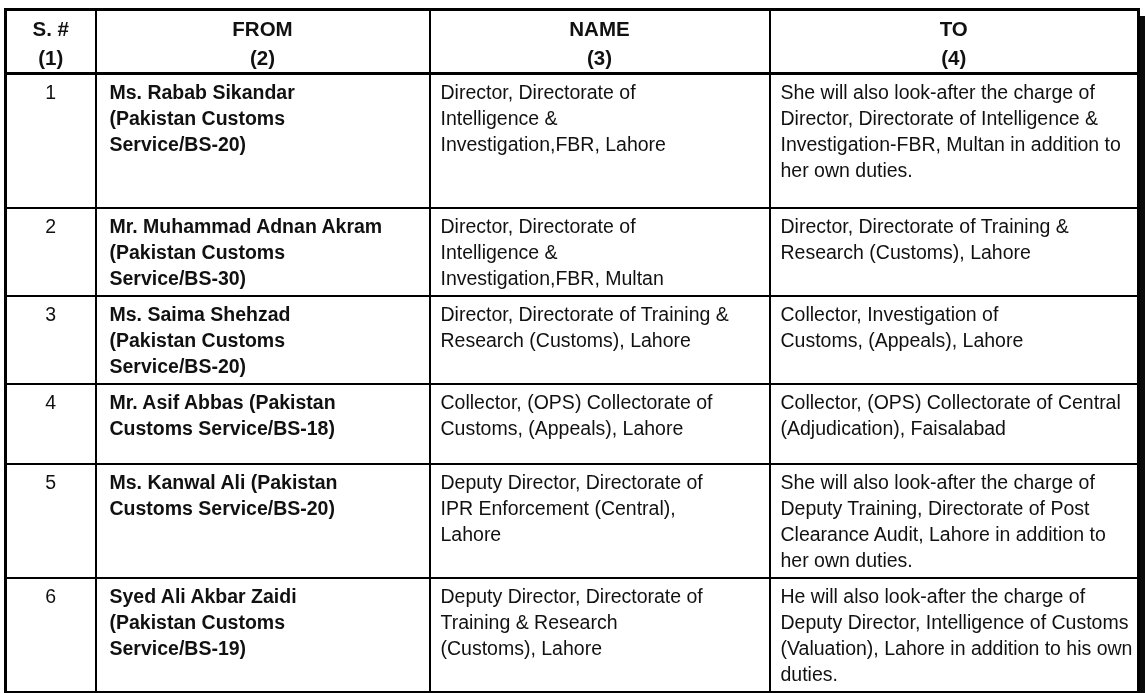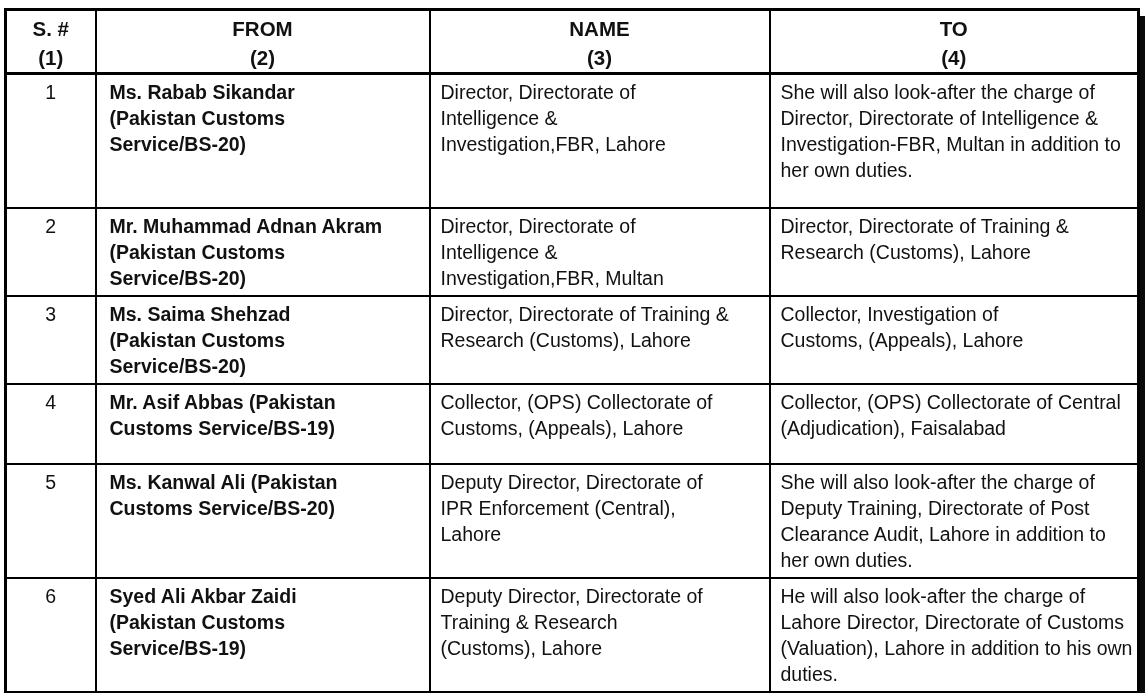--- a/index.html
+++ b/index.html
@@ -87,39 +87,39 @@
 Service/BS-20)</td>
         <td class="from">Director, Directorate of
 Intelligence &amp;
 Investigation,FBR, Lahore</td>
         <td class="to">She will also look-after the charge of Director, Directorate of Intelligence &amp; Investigation-FBR, Multan in addition to her own duties.</td>
       </tr>
       <tr>
         <td class="sn">2</td>
         <td class="name">Mr. Muhammad Adnan Akram
 (Pakistan Customs
-Service/BS-20)</td>
+Service/BS-30)</td>
         <td class="from">Director, Directorate of
 Intelligence &amp;
 Investigation,FBR, Multan</td>
         <td class="to">Director, Directorate of Training &amp; Research (Customs), Lahore</td>
       </tr>
       <tr>
         <td class="sn">3</td>
         <td class="name">Ms. Saima Shehzad
 (Pakistan Customs
 Service/BS-20)</td>
         <td class="from">Director, Directorate of Training &amp; Research (Customs), Lahore</td>
         <td class="to">Collector, Investigation of
 Customs, (Appeals), Lahore</td>
       </tr>
       <tr>
         <td class="sn">4</td>
         <td class="name">Mr. Asif Abbas (Pakistan
-Customs Service/BS-19)</td>
+Customs Service/BS-18)</td>
         <td class="from">Collector, (OPS) Collectorate of
 Customs, (Appeals), Lahore</td>
         <td class="to">Collector, (OPS) Collectorate of Central (Adjudication), Faisalabad</td>
       </tr>
       <tr>
         <td class="sn">5</td>
         <td class="name">Ms. Kanwal Ali (Pakistan
 Customs Service/BS-20)</td>
         <td class="from">Deputy Director, Directorate of
 IPR Enforcement (Central),
@@ -127,17 +127,17 @@
         <td class="to">She will also look-after the charge of Deputy Training, Directorate of Post Clearance Audit, Lahore in addition to her own duties.</td>
       </tr>
       <tr>
         <td class="sn">6</td>
         <td class="name">Syed Ali Akbar Zaidi
 (Pakistan Customs
 Service/BS-19)</td>
         <td class="from">Deputy Director, Directorate of
 Training &amp; Research
 (Customs), Lahore</td>
-        <td class="to">He will also look-after the charge of Lahore Director, Directorate of Customs (Valuation), Lahore in addition to his own duties.</td>
+        <td class="to">He will also look-after the charge of Deputy Director, Intelligence of Customs (Valuation), Lahore in addition to his own duties.</td>
       </tr>
     </tbody>
   </table>
 </div>
 
 </body></html>

